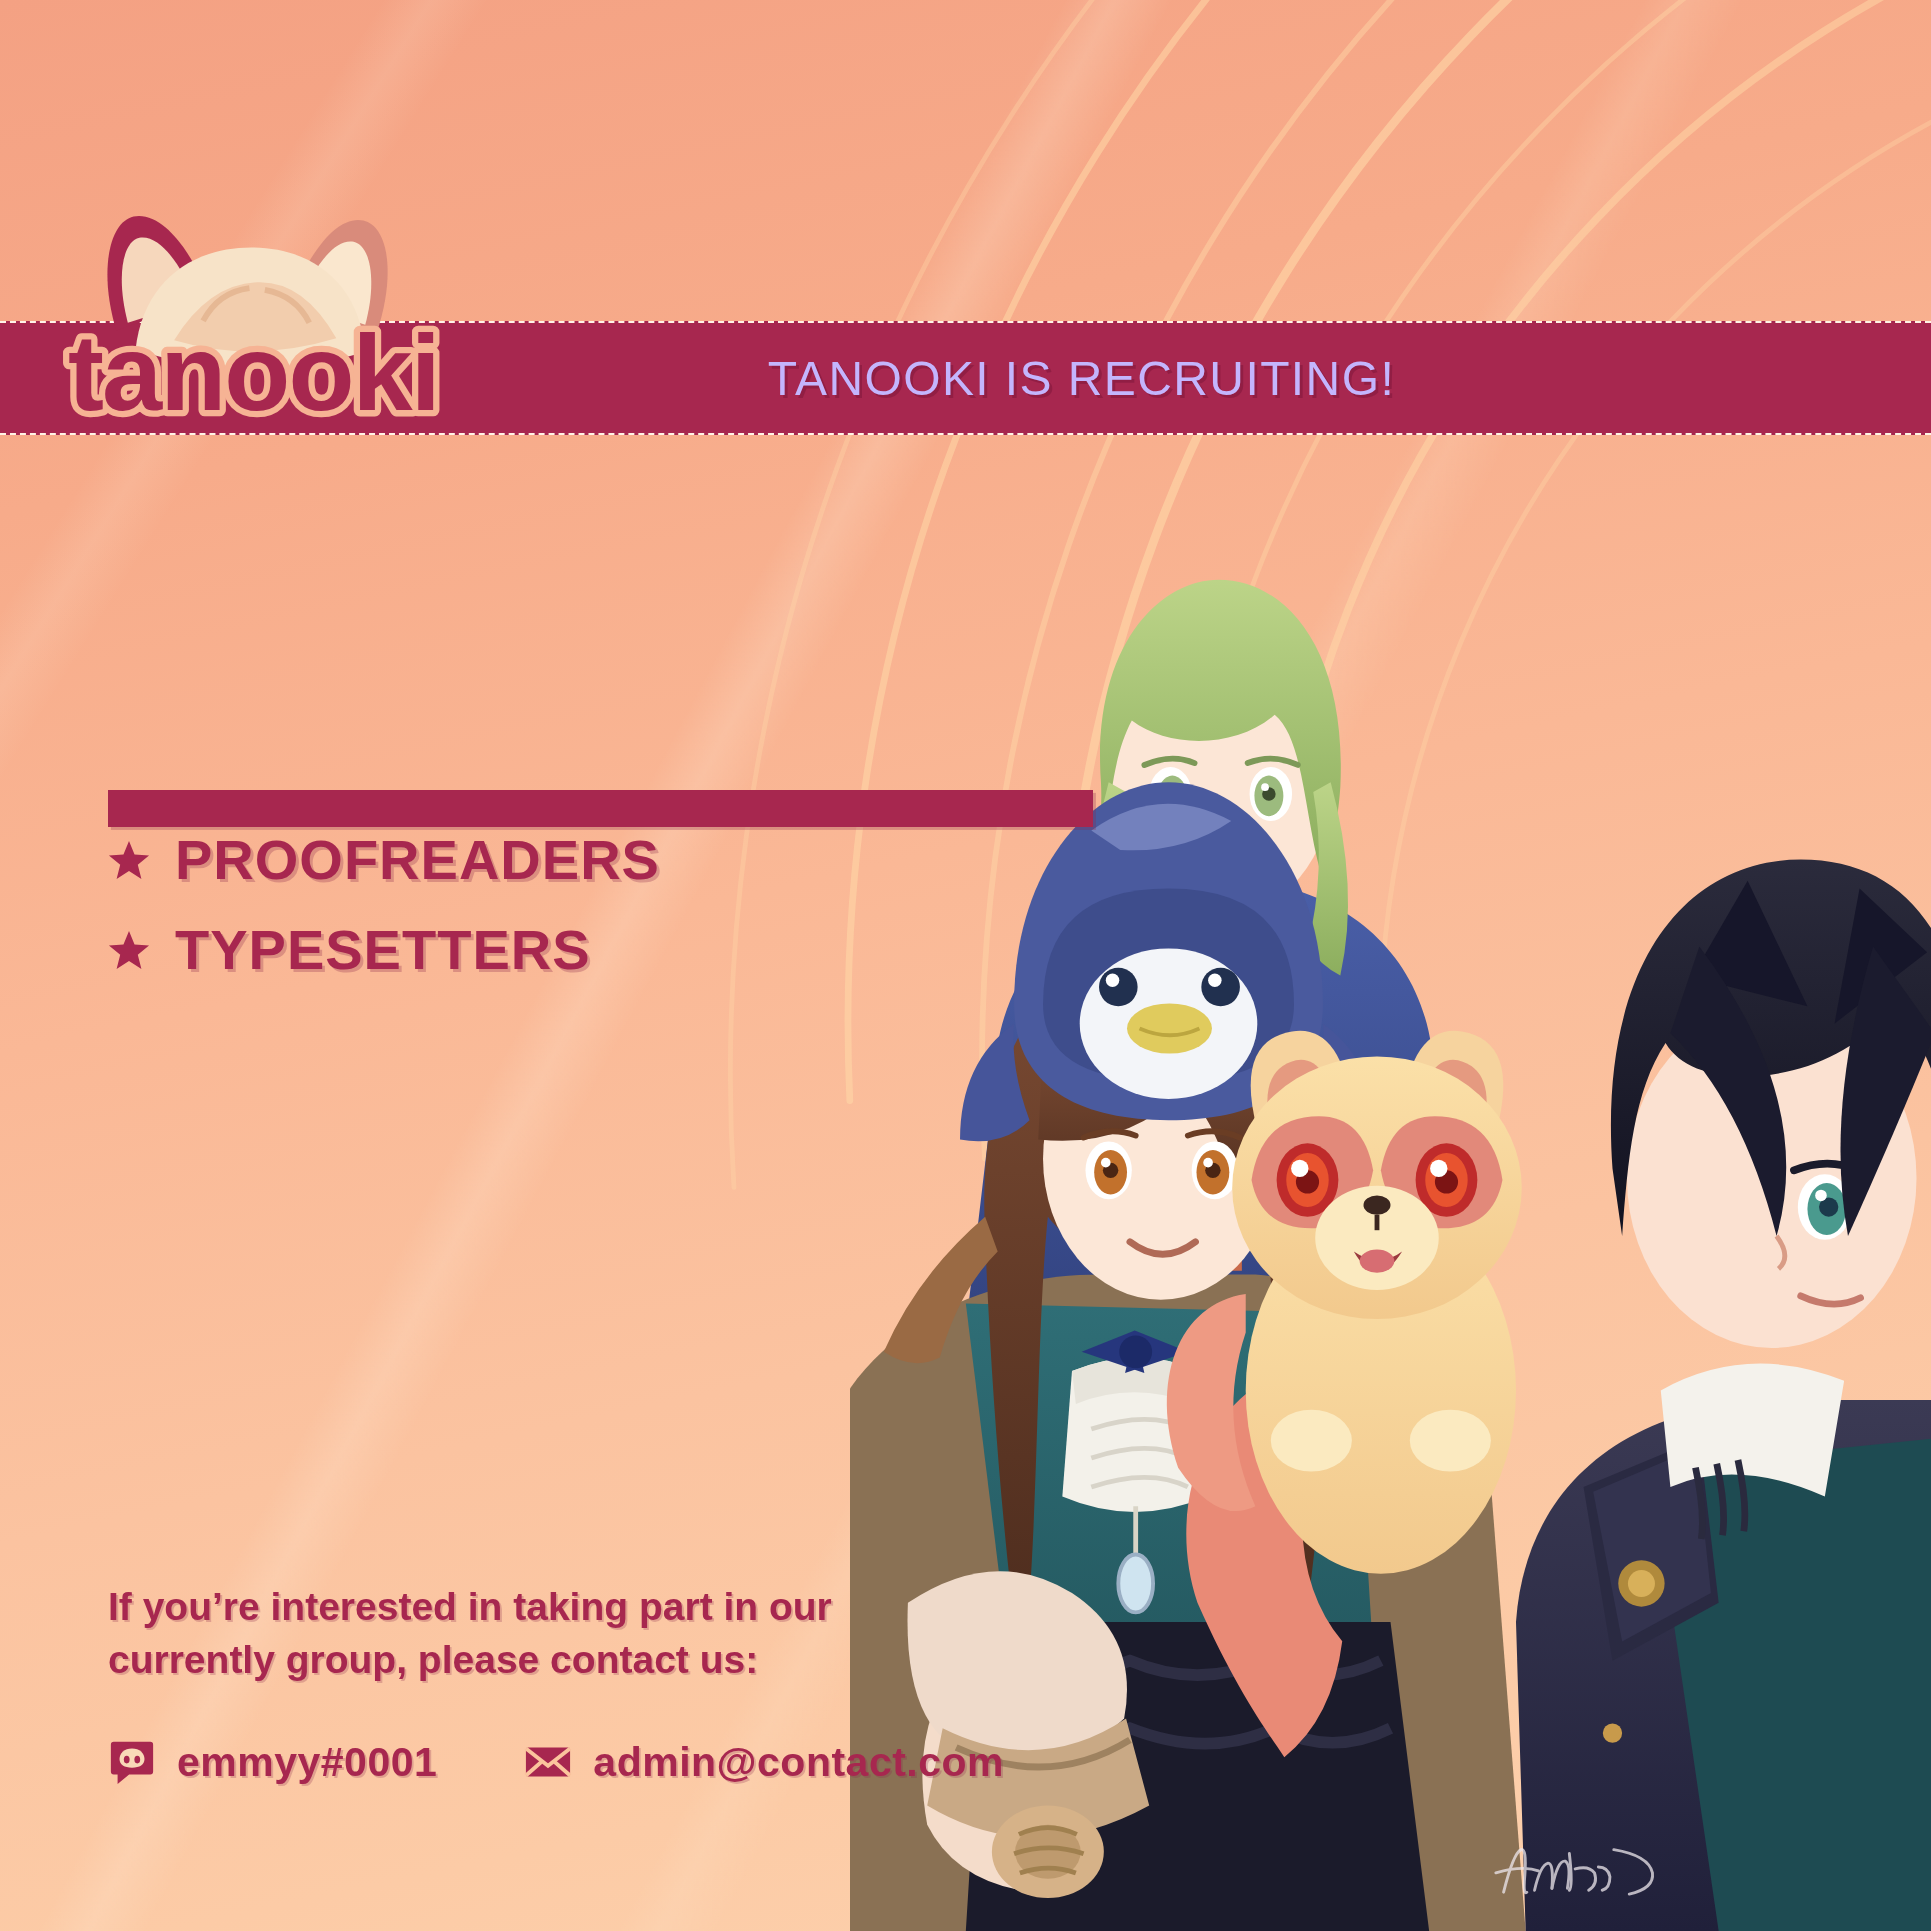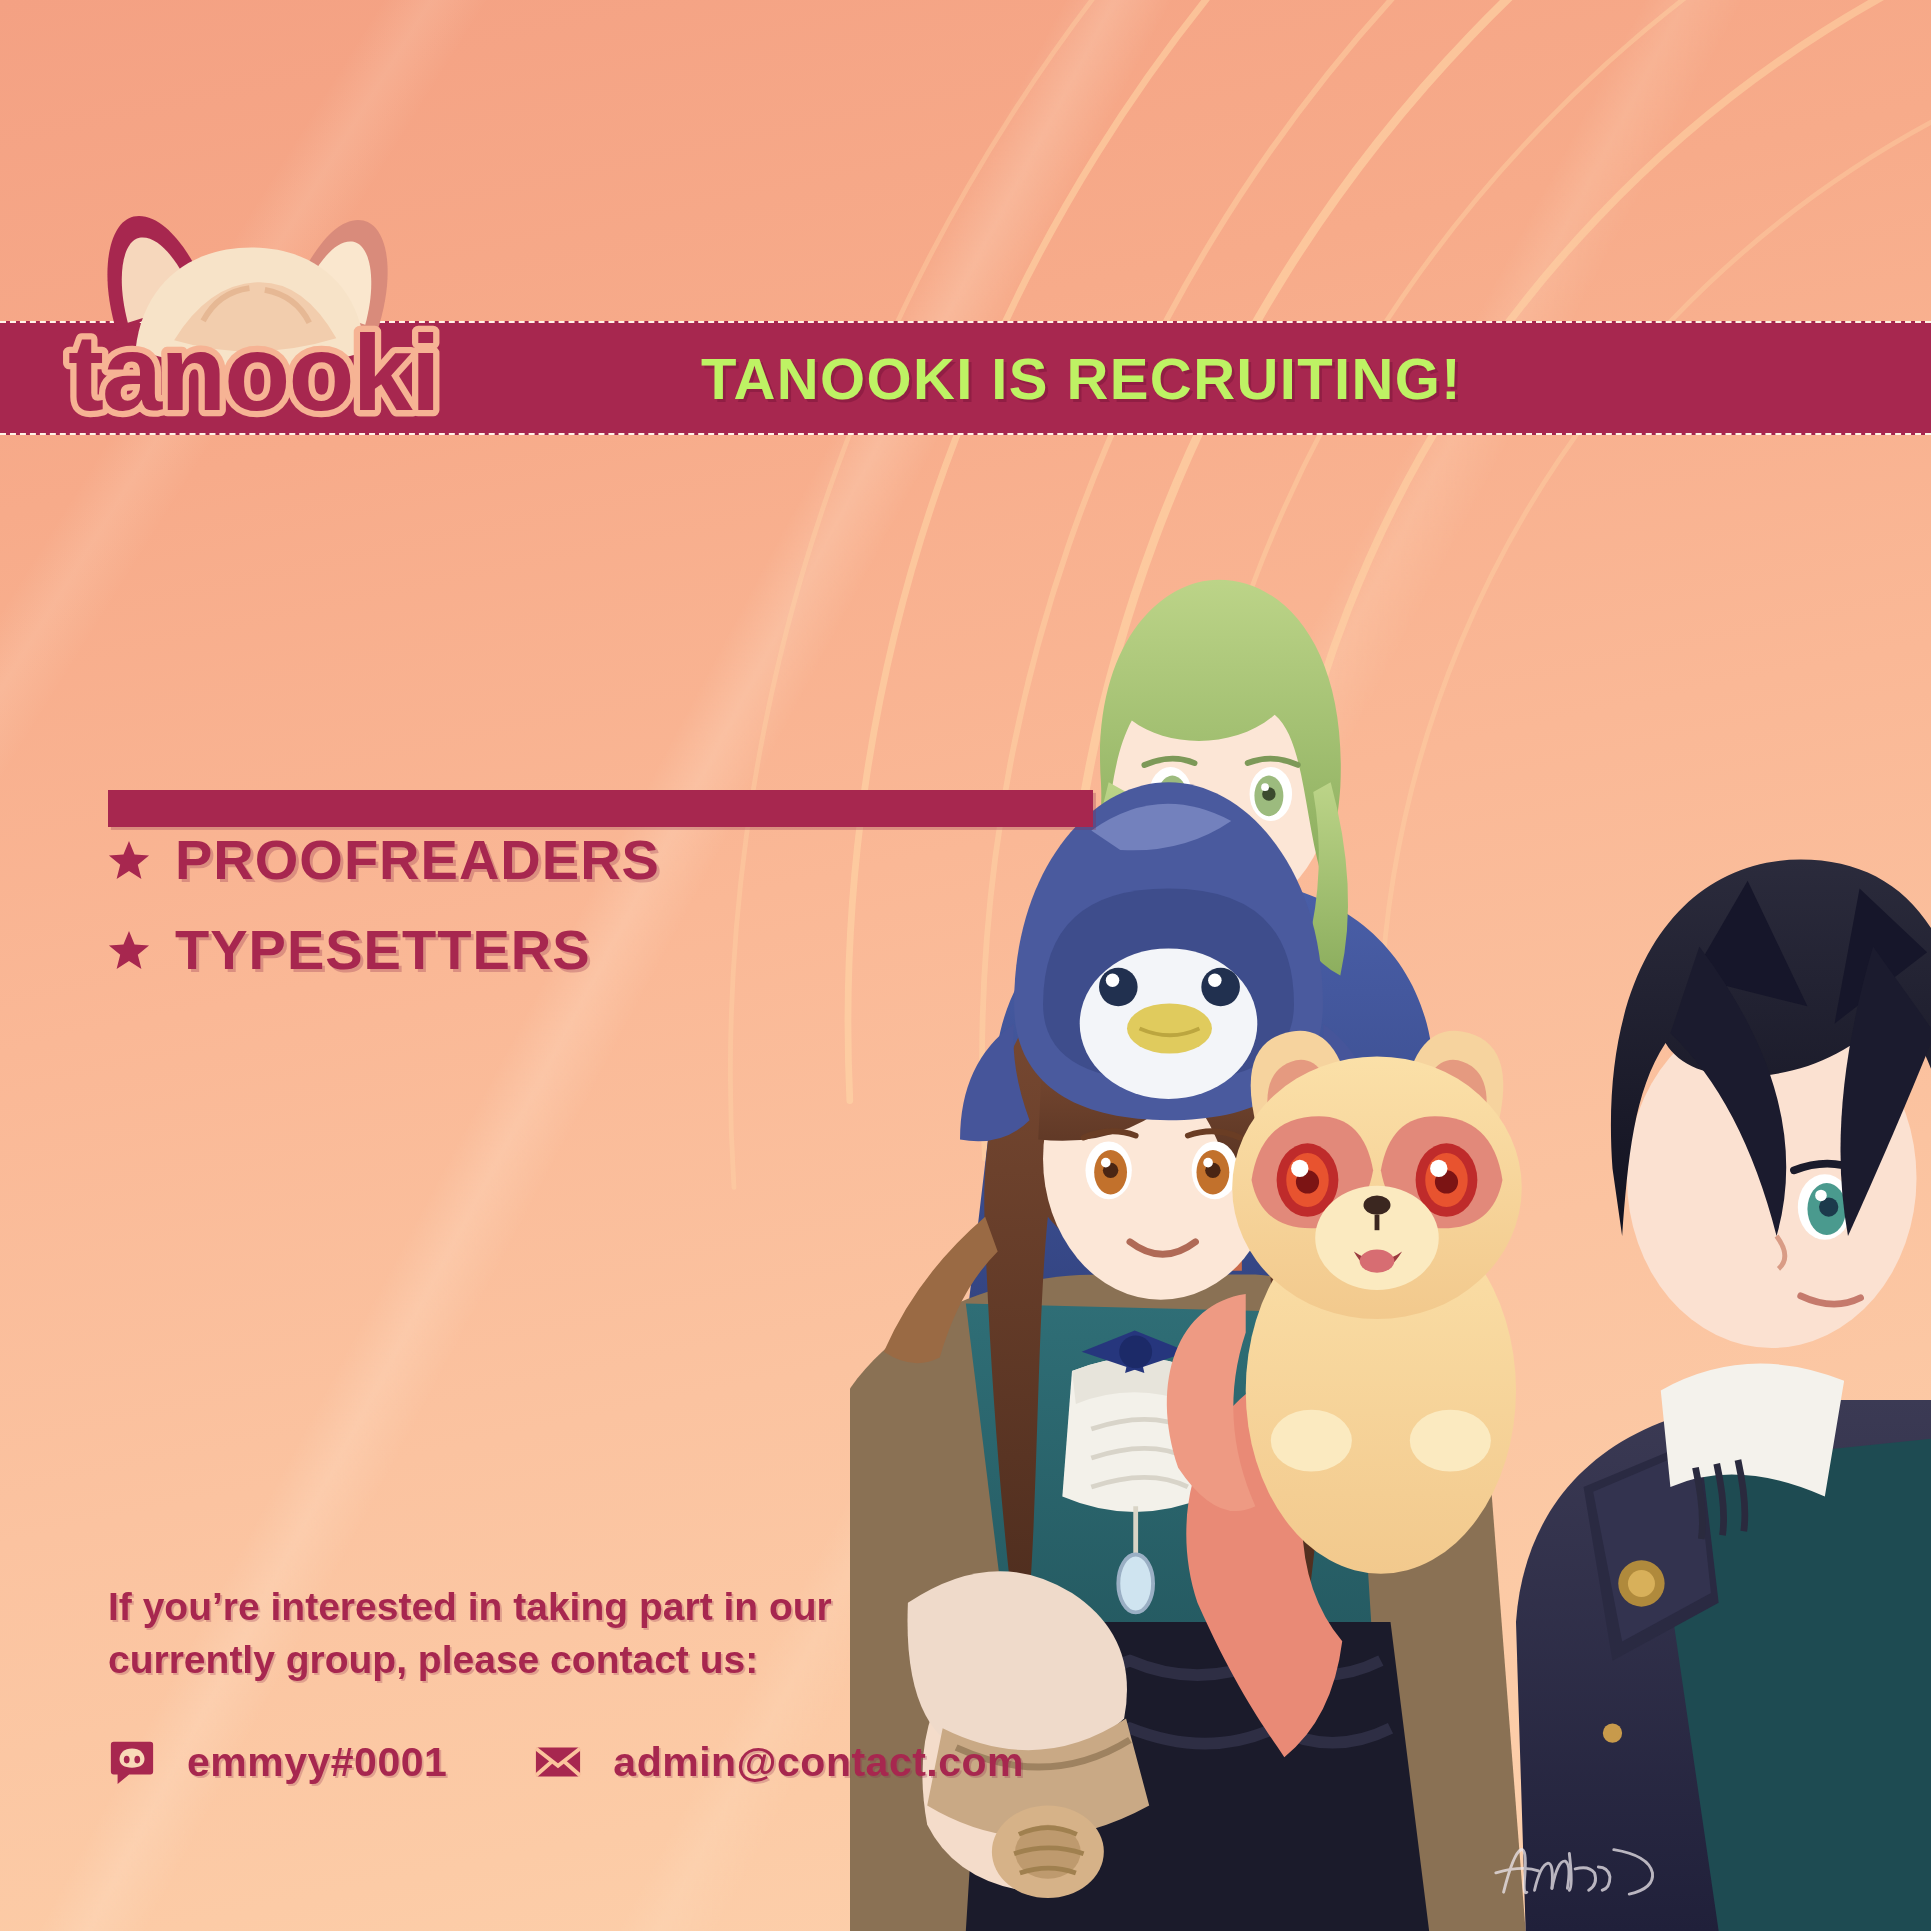--- a/index.html
+++ b/index.html
@@ -44,23 +44,23 @@
   
   .banner {
     position:absolute; left:0; top:321px; width:1931px; height:114px;
     background:#A7274F;
     border-top:2.9px dashed #FFF4E6;
     border-bottom:2.9px dashed #FFF4E6;
     display:flex; align-items:center; justify-content:center;
     z-index:6;
   }
   .banner-title {
-    color:#bef264;
-    font-size:58px;
-    font-weight:bold;
+    color:#c4b5fd;
+    font-size:48px;
+    font-weight:normal;
     letter-spacing:1.4px;
     text-shadow:2.9px 2.9px 0 rgba(120,20,55,0.45);
     white-space:nowrap;
     padding-left:232px;
   }
 
   
   .logo { position:absolute; left:58px; top:205px; width:406px; height:222px; z-index:7; }
   .logo svg { width:100%; height:100%; display:block; }
 
@@ -100,21 +100,21 @@
   .footer { position:absolute; left:108px; top:1545px; width:1014px; z-index:5; }
   .footer-note {
     color:#A7274F;
     font-size:39px;
     font-weight:bold;
     line-height:1.35;
     text-shadow:1.9px 1.9px 0 rgba(140,40,75,0.25);
     margin-top:36px;
   }
   .contacts { display:flex; align-items:center; gap:87px; margin-top:52px; }
-  .contact { display:flex; align-items:center; gap:31px; }
+  .contact { display:flex; align-items:center; gap:21px; }
   .contact-icon { width:48px; height:48px; flex:0 0 48px; }
   .contact-icon svg { width:100%; height:100%; display:block; }
   .contact-text {
     color:#A7274F;
     font-size:41px;
     font-weight:bold;
     letter-spacing:0.5px;
     text-shadow:1.9px 1.9px 0 rgba(140,40,75,0.25);
     white-space:nowrap;
   }

